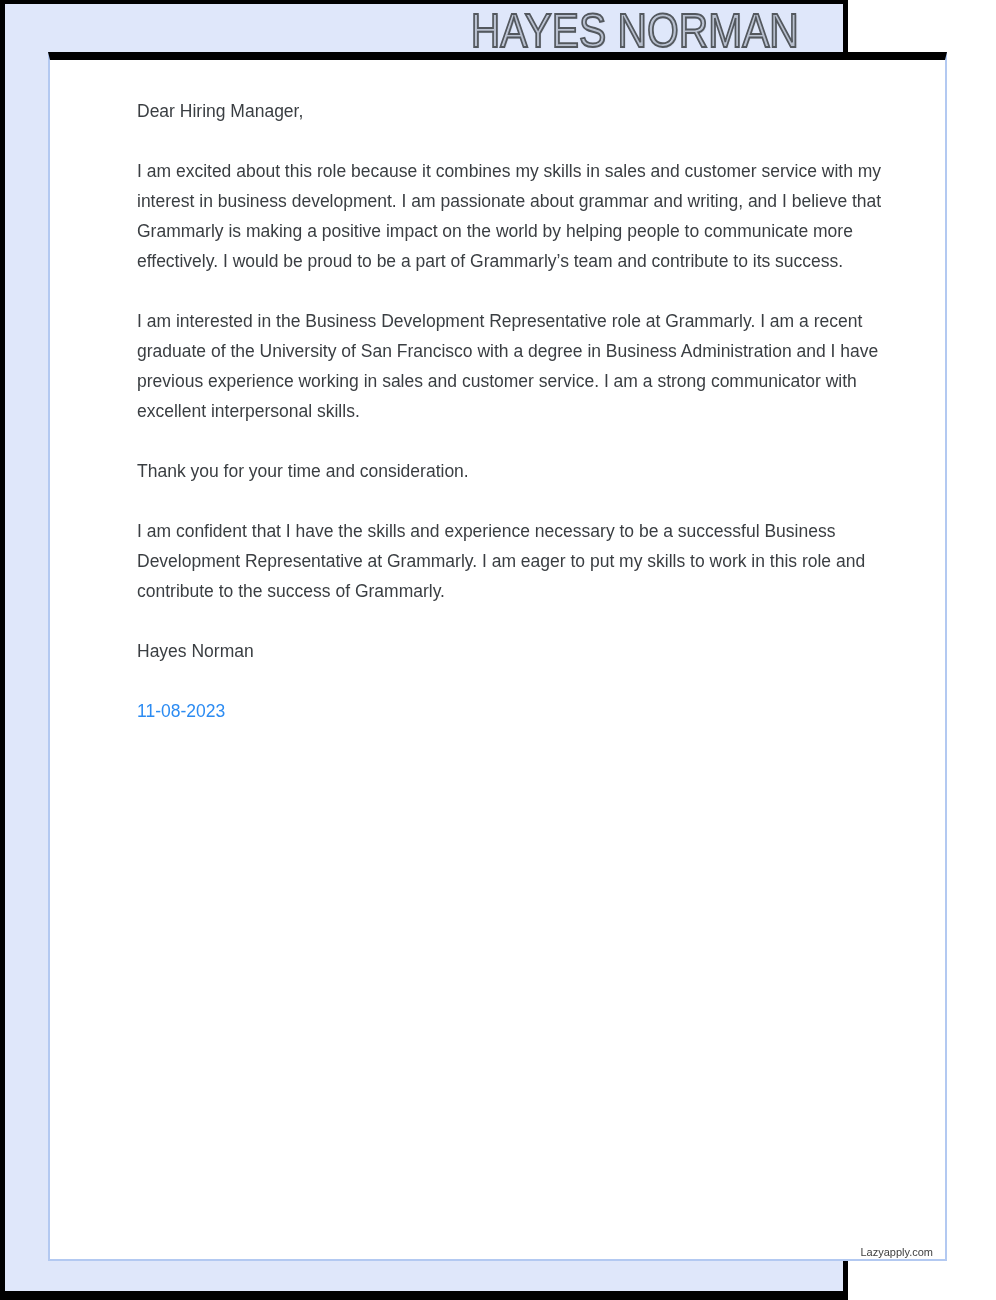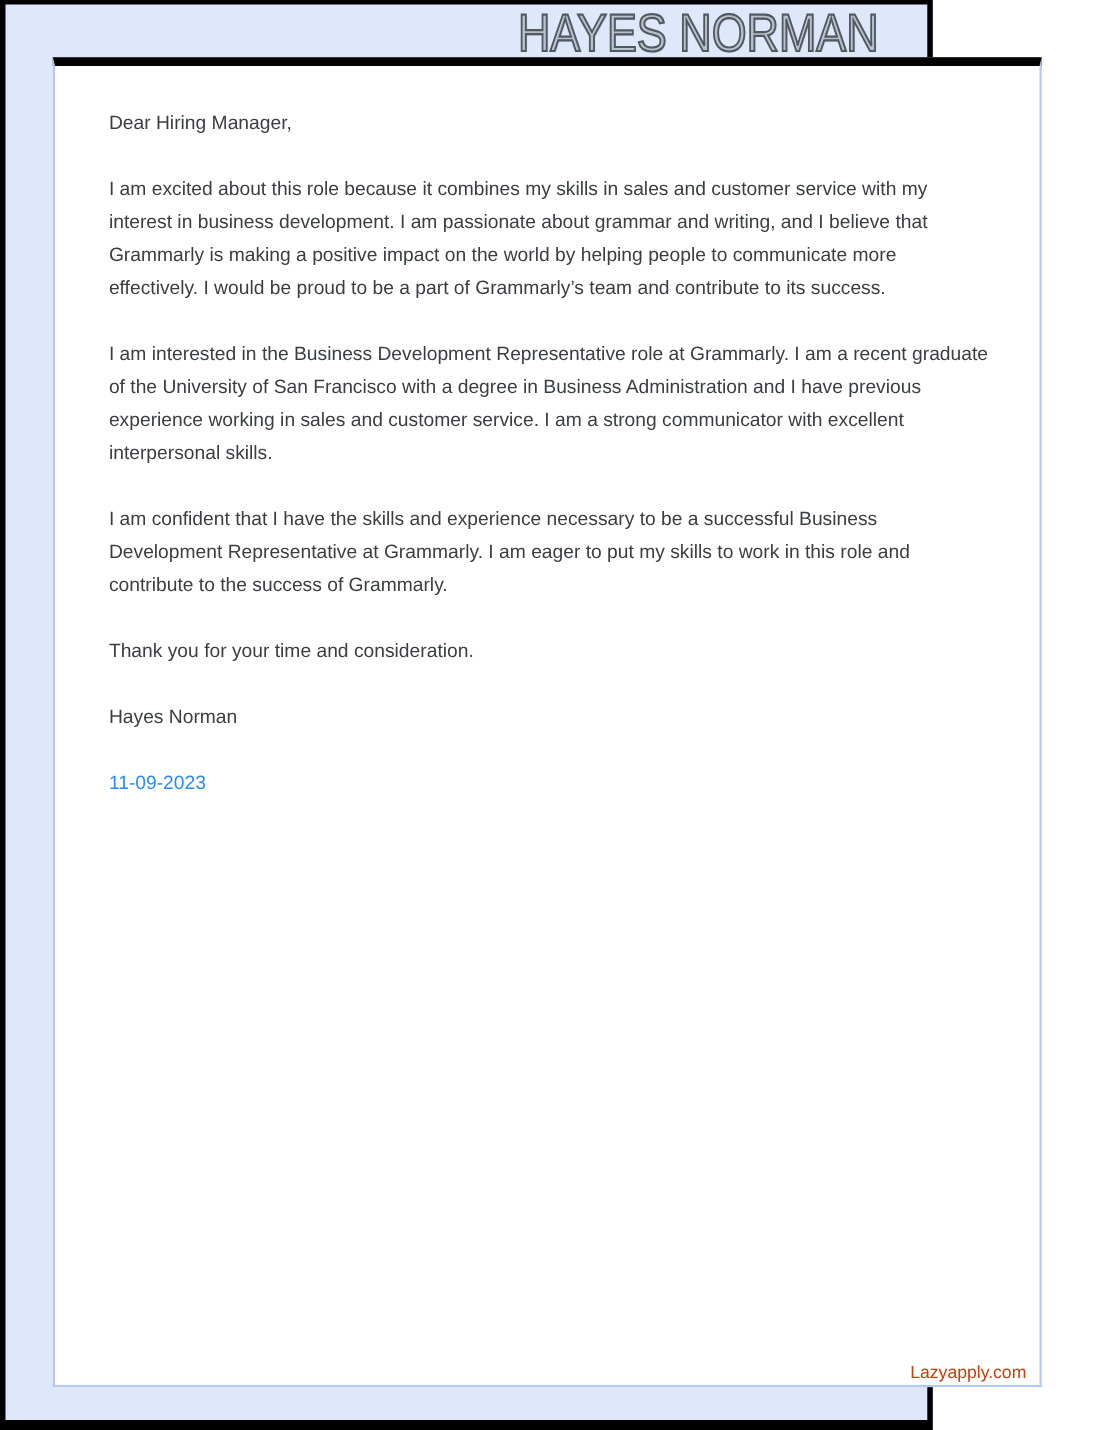--- a/index.html
+++ b/index.html
@@ -36,53 +36,54 @@
     transform-origin:right center;
     white-space:nowrap;
   }
   .paper{
     position:absolute;
     left:43px;top:48px;
     width:899px;height:1209px;
     background:#ffffff;
     border:2px solid var(--paper-border);
     border-top:8px solid var(--frame);
+    padding-left:38px;
   }
   .letter-body{
     padding:36px 45px 0 49px;
     font-size:17.5px;
     line-height:30px;
     color:var(--text);
   }
   .letter-body p{margin:0 0 30px 0;}
   .date{
     color:var(--date-blue);
     margin-top:10px !important;
   }
   .brand{
     position:absolute;
     bottom:1px;right:12px;
-    font-size:16px;
-    color:#c2410c;
+    font-size:11px;
+    color:#404040;
   }
 </style>
 </head>
 <body>
 
 <div class="frame">
 
   <div class="header-name">HAYES NORMAN</div>
 
   <div class="paper">
     <div class="letter-body">
       <p>Dear Hiring Manager,</p>
       <p>I am excited about this role because it combines my skills in sales and customer service with my interest in business development. I am passionate about grammar and writing, and I believe that Grammarly is making a positive impact on the world by helping people to communicate more effectively. I would be proud to be a part of Grammarly’s team and contribute to its success.</p>
       <p>I am interested in the Business Development Representative role at Grammarly. I am a recent graduate of the University of San Francisco with a degree in Business Administration and I have previous experience working in sales and customer service. I am a strong communicator with excellent interpersonal skills.</p>
+      <p>Thank you for your time and consideration.</p>
       <p>I am confident that I have the skills and experience necessary to be a successful Business Development Representative at Grammarly. I am eager to put my skills to work in this role and contribute to the success of Grammarly.</p>
-      <p>Thank you for your time and consideration.</p>
       <p>Hayes Norman</p>
-      <p class="date">11-09-2023</p>
+      <p class="date">11-08-2023</p>
     </div>
 
     <div class="brand">Lazyapply.com</div>
   </div>
 
 </div>
 
 </body></html>

